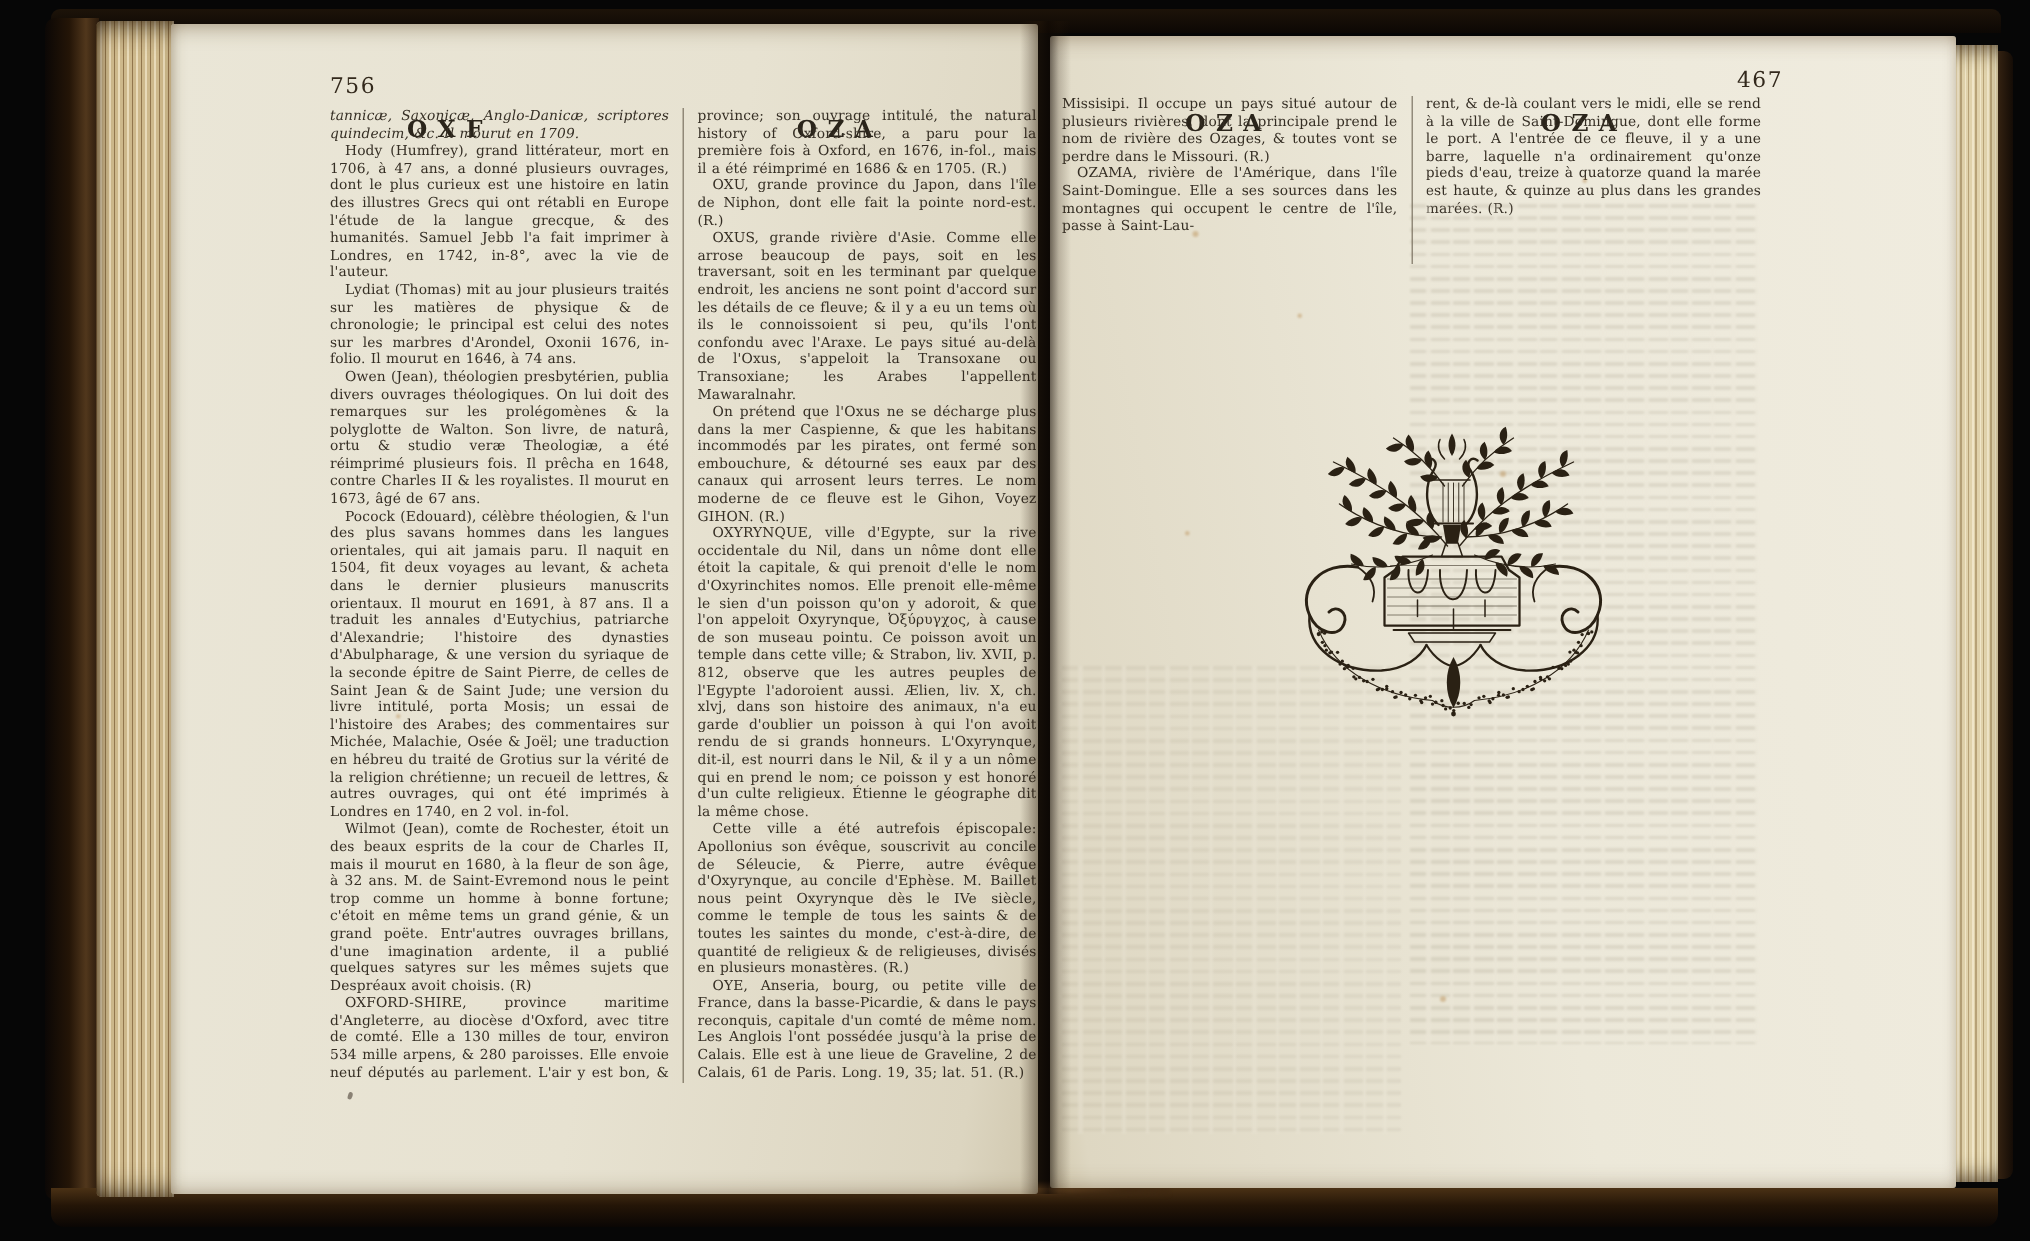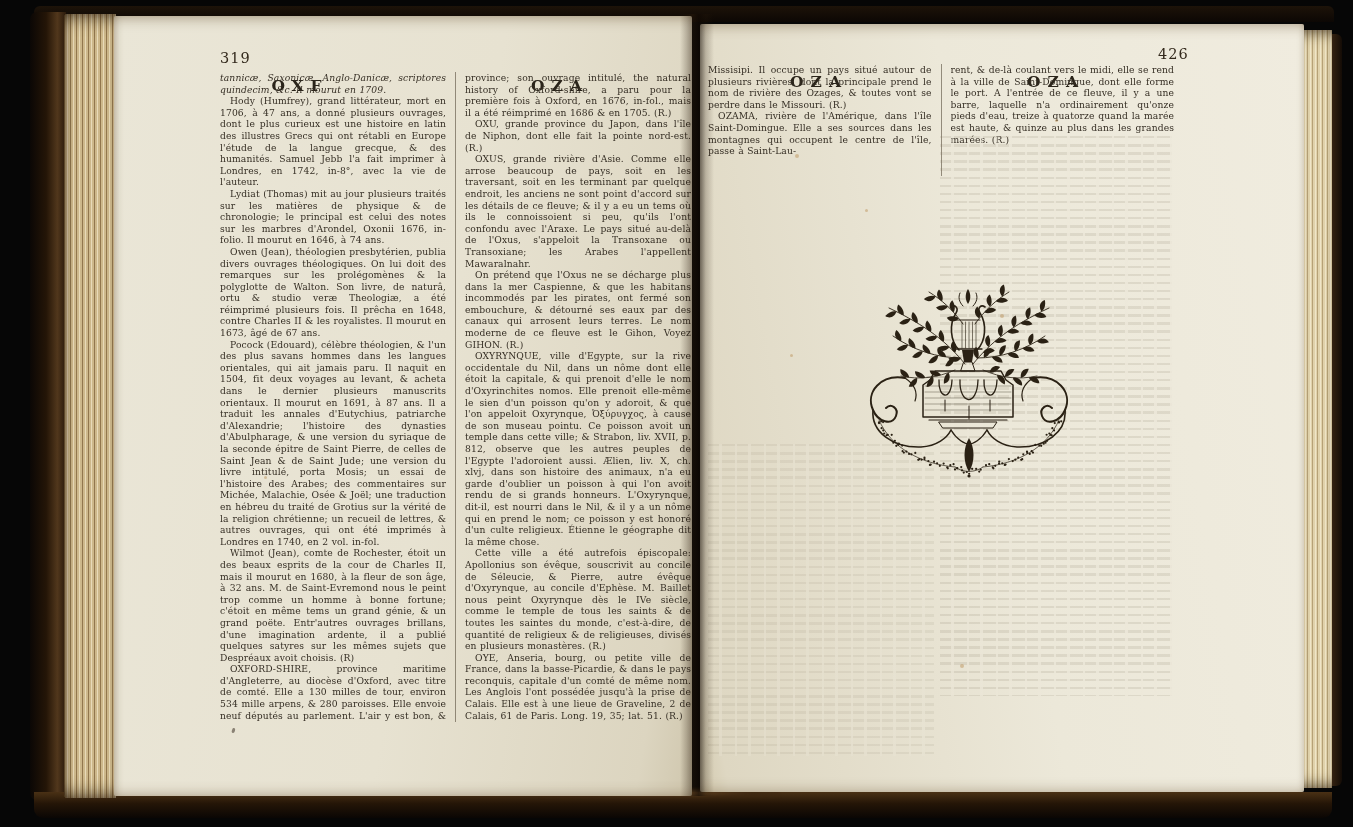--- a/index.html
+++ b/index.html
@@ -57,21 +57,21 @@
 
   <div class="cover-top"></div>
   <div class="cover-left"></div>
   <div class="cover-right"></div>
   <div class="cover-bottom"></div>
   <div class="edge-stack left"></div>
   <div class="edge-stack right"></div>
   <div class="cover-lip"></div>
 
   <div class="page left">
-    <span class="pg-num" style="left:106px;top:34px;">319</span>
+    <span class="pg-num" style="left:106px;top:34px;">756</span>
     <span class="running-head" style="left:128px;top:32px;width:116px;">OXF</span>
     <span class="running-head" style="left:386px;top:32px;width:120px;">OZA</span>
 
     <div class="cols" style="left:106px;top:56px;width:474px;height:650px;">
       <div class="col" id="col-lp1">
           <p class="para italic">tannicæ, Saxonicæ, Anglo-Danicæ, scriptores quindecim, &amp;c. Il mourut en 1709.</p>
           <p class="para indent">Hody (Humfrey), grand littérateur, mort en 1706, à 47 ans, a donné plusieurs ouvrages, dont le plus curieux est une histoire en latin des illustres Grecs qui ont rétabli en Europe l'étude de la langue grecque, &amp; des humanités. Samuel Jebb l'a fait imprimer à Londres, en 1742, in-8°, avec la vie de l'auteur.</p>
           <p class="para indent">Lydiat (Thomas) mit au jour plusieurs traités sur les matières de physique &amp; de chronologie; le principal est celui des notes sur les marbres d'Arondel, Oxonii 1676, in-folio. Il mourut en 1646, à 74 ans.</p>
           <p class="para indent">Owen (Jean), théologien presbytérien, publia divers ouvrages théologiques. On lui doit des remarques sur les prolégomènes &amp; la polyglotte de Walton. Son livre, de naturâ, ortu &amp; studio veræ Theologiæ, a été réimprimé plusieurs fois. Il prêcha en 1648, contre Charles II &amp; les royalistes. Il mourut en 1673, âgé de 67 ans.</p>
           <p class="para indent">Pocock (Edouard), célèbre théologien, &amp; l'un des plus savans hommes dans les langues orientales, qui ait jamais paru. Il naquit en 1504, fit deux voyages au levant, &amp; acheta dans le dernier plusieurs manuscrits orientaux. Il mourut en 1691, à 87 ans. Il a traduit les annales d'Eutychius, patriarche d'Alexandrie; l'histoire des dynasties d'Abulpharage, &amp; une version du syriaque de la seconde épitre de Saint Pierre, de celles de Saint Jean &amp; de Saint Jude; une version du livre intitulé, porta Mosis; un essai de l'histoire des Arabes; des commentaires sur Michée, Malachie, Osée &amp; Joël; une traduction en hébreu du traité de Grotius sur la vérité de la religion chrétienne; un recueil de lettres, &amp; autres ouvrages, qui ont été imprimés à Londres en 1740, en 2 vol. in-fol.</p>
@@ -92,21 +92,21 @@
     </div>
 
     <div class="ink-mark" style="left:118px;top:712px;"></div>
     <div class="fox" style="left:150px;top:460px;width:3px;height:3px;"></div>
     <div class="fox" style="left:430px;top:262px;width:3px;height:3px;"></div>
   </div>
 
   <div class="page right">
     <span class="running-head" style="left:58px;top:20px;width:122px;">OZA</span>
     <span class="running-head" style="left:296px;top:20px;width:120px;">OZA</span>
-    <span class="pg-num" style="left:458px;top:22px;">426</span>
+    <span class="pg-num" style="left:458px;top:22px;">467</span>
 
     <div class="cols" style="left:8px;top:40px;width:466px;height:124px;">
       <div class="col" id="col-rp1" style="width:224px;">
           <p class="para">Missisipi. Il occupe un pays situé autour de plusieurs rivières, dont la principale prend le nom de rivière des Ozages, &amp; toutes vont se perdre dans le Missouri. (R.)</p>
           <p class="para indent">OZAMA, rivière de l'Amérique, dans l'île Saint-Domingue. Elle a ses sources dans les montagnes qui occupent le centre de l'île, passe à Saint-Lau-</p>
         </div>
       <div class="col-rule" style="height:112px;"></div>
       <div class="col" id="col-rp2" style="width:224px;">
           <p class="para">rent, &amp; de-là coulant vers le midi, elle se rend à la ville de Saint-Domingue, dont elle forme le port. A l'entrée de ce fleuve, il y a une barre, laquelle n'a ordinairement qu'onze pieds d'eau, treize à quatorze quand la marée est haute, &amp; quinze au plus dans les grandes marées. (R.)</p>
         </div>

